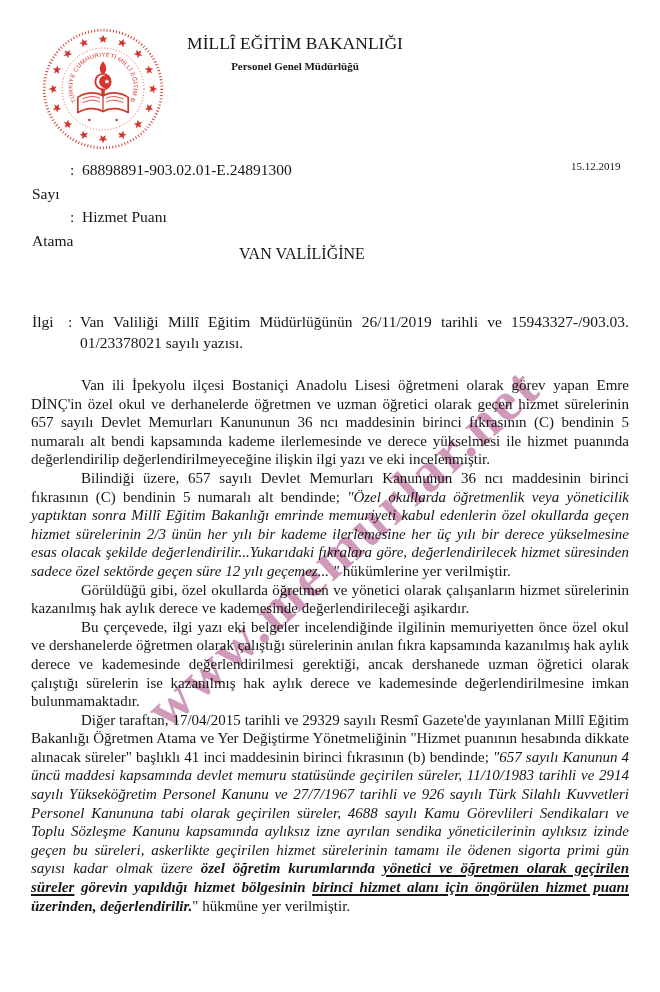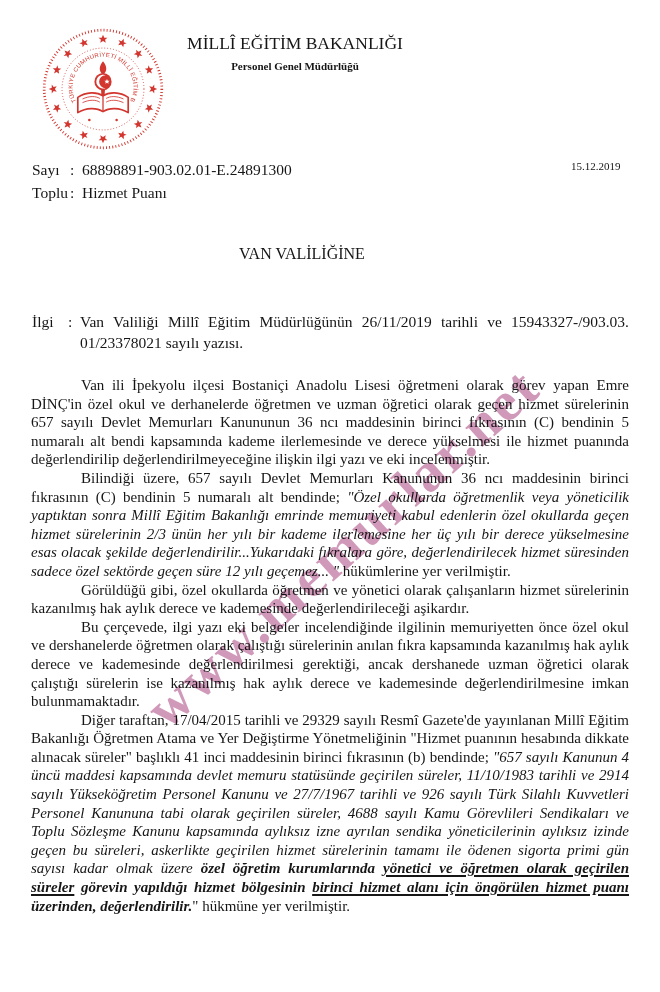--- a/index.html
+++ b/index.html
@@ -7,21 +7,21 @@
     position:relative; width:660px; height:992px; background:#ffffff;
     font-family:"Liberation Serif", serif; color:#161616; overflow:hidden;
   }
   .seal { position:absolute; left:40px; top:26px; width:126px; height:126px; }
   .letterhead { position:absolute; left:93px; top:32px; width:404px; text-align:center; }
   .lh1 { font-size:16px; line-height:21px; }
   .lh2 { font-size:17.5px; line-height:23px; }
   .lh3 { font-size:11px; line-height:23px;font-weight:bold; }
   .meta { position:absolute; left:32px; top:158px; font-size:15.5px; }
   .meta-row { display:flex; line-height:23px; }
-  .meta-label { width:38px; }
+  .meta-label { width:38px;margin-top:24px; }
   .meta-colon { width:12px; }
   .doc-date { position:absolute; left:523px; top:160px; font-size:11px;margin-left:48px; }
   .recipient { position:absolute; left:0; top:242px; width:604px; text-align:center;
     font-size:16px; line-height:24px; }
   .reference { position:absolute; left:32px; top:311px; width:597px; display:flex;
     font-size:15.5px; line-height:21px; }
   .ref-label { width:36px; flex:none; }
   .ref-colon { width:12px; flex:none; }
   .ref-text { flex:1; text-align:justify; }
   .body-text { position:absolute; left:31px; top:376px; width:598px;
@@ -93,21 +93,21 @@
     <div class="lh3">Personel Genel Müdürlüğü</div>
   </div>
 
   <div class="meta">
     <div class="meta-row">
       <span class="meta-label">Sayı</span>
       <span class="meta-colon">:</span>
       <span>68898891-903.02.01-E.24891300</span>
     </div>
     <div class="meta-row">
-      <span class="meta-label">Toplu</span>
+      <span class="meta-label">Atama</span>
       <span class="meta-colon">:</span>
       <span>Hizmet Puanı</span>
     </div>
   </div>
   <div class="doc-date">15.12.2019</div>
 
   <div class="recipient">
     <div>VAN VALİLİĞİNE</div>
   </div>
 

